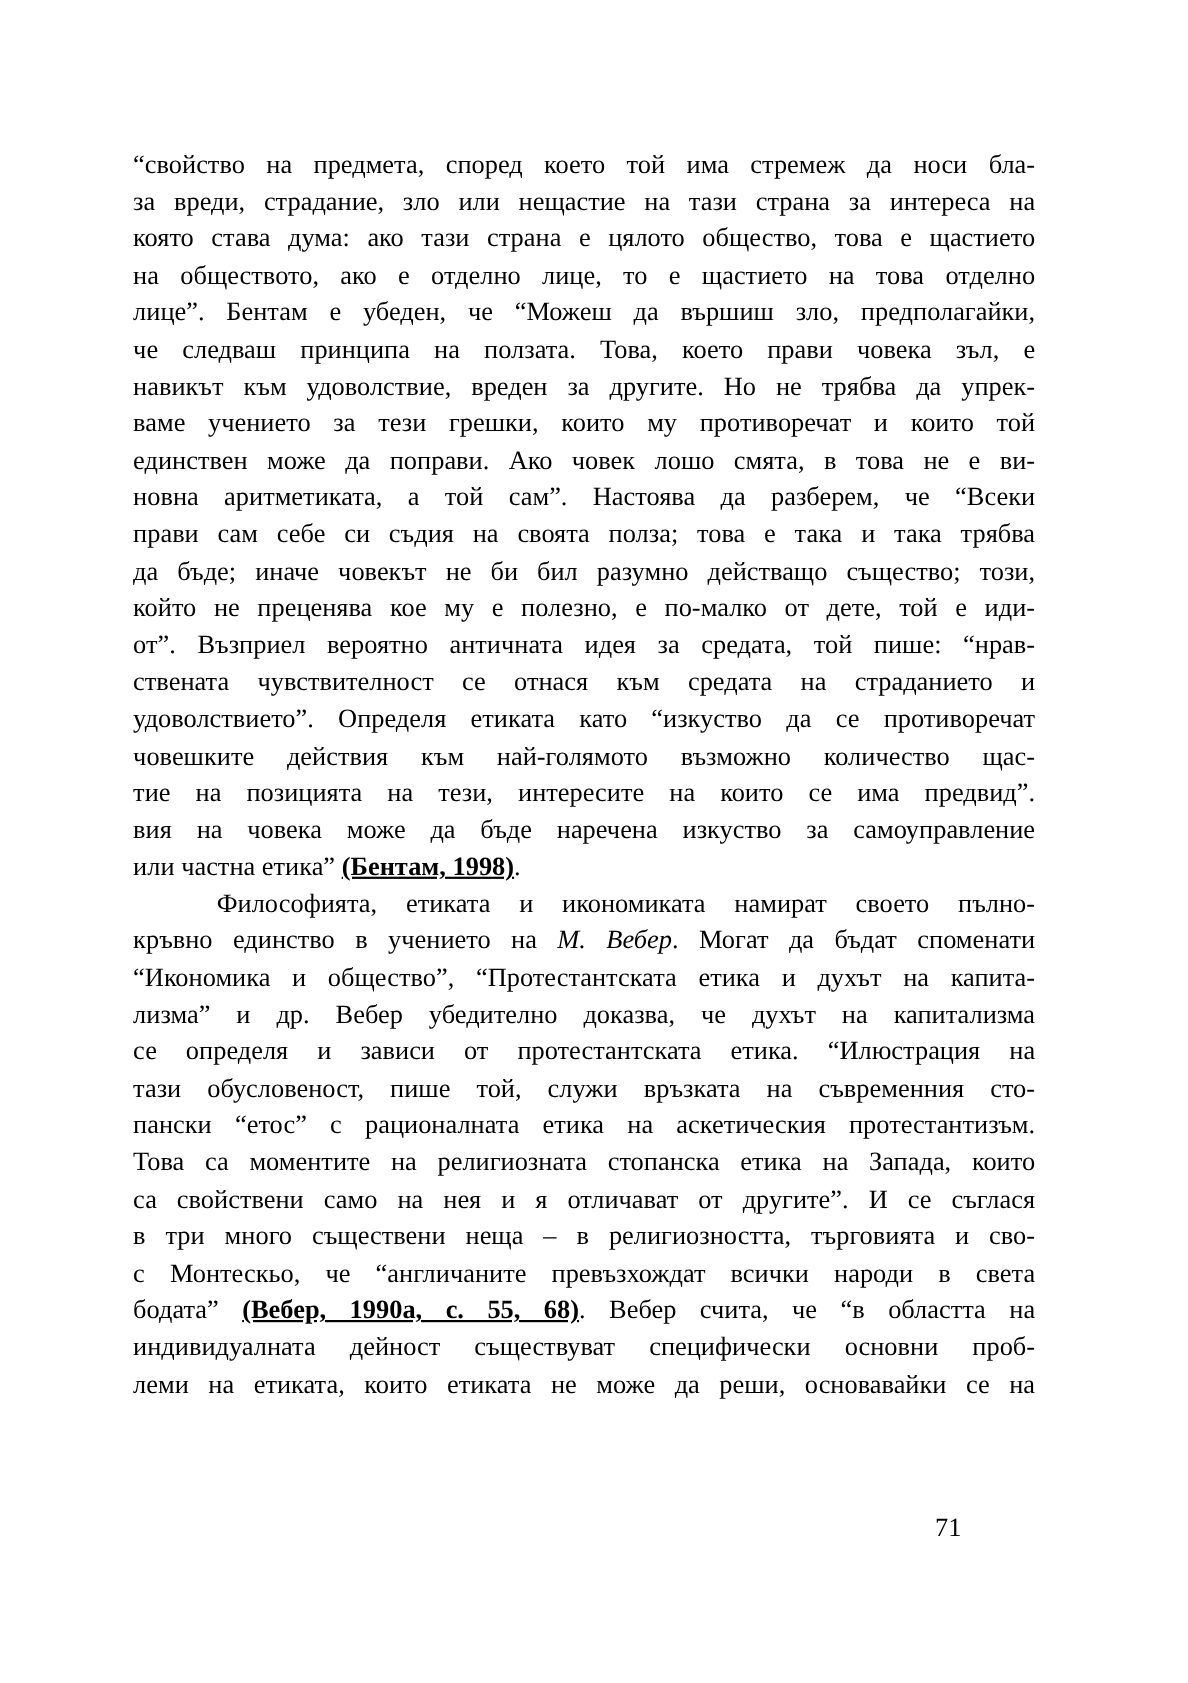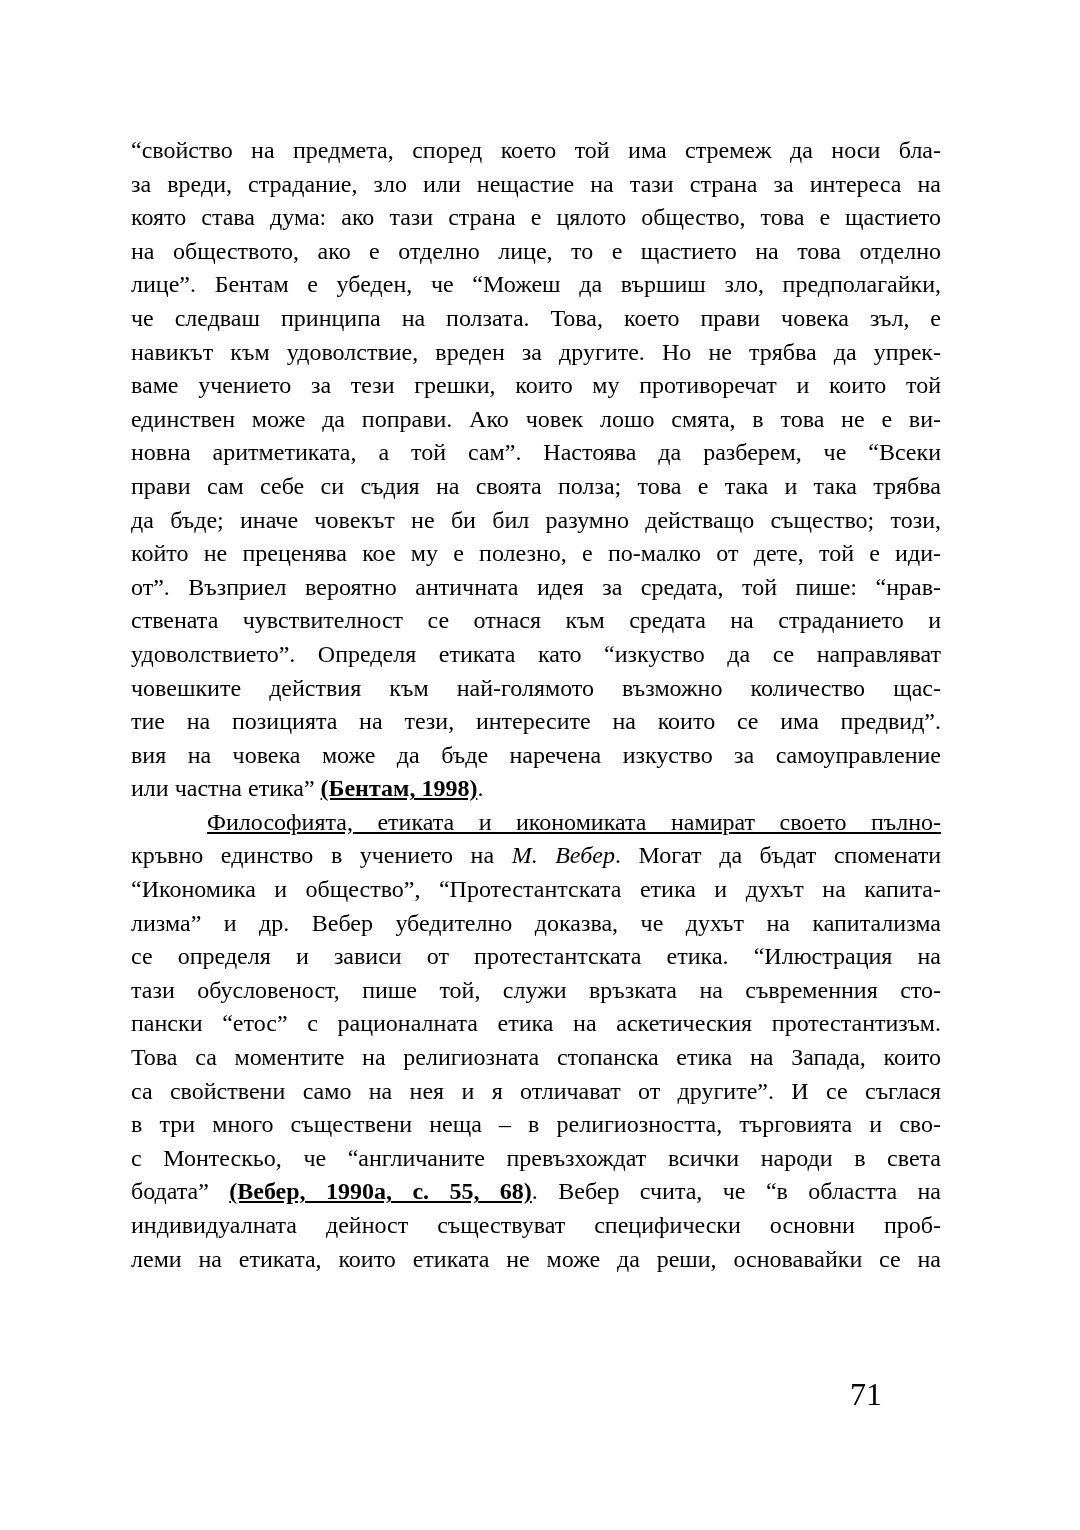--- a/index.html
+++ b/index.html
@@ -25,36 +25,34 @@
     left: 121px;
     top: 134px;
     width: 820px;
     font-size: 24px;
     line-height: 33.6px;
   }
   .line {
     text-align: justify;
     text-align-last: justify;
     white-space: normal;
-    margin-left: 10px;
   }
   .line.para-end {
     text-align-last: left;
   }
   .line.indent {
     text-indent: 76px;
-    text-decoration: underline;
   }
   .line b { font-weight: bold; text-decoration: underline; }
   .line i { font-style: italic; }
   .page-number {
     position: absolute;
     left: 850px;
     top: 1376px;
-    font-size: 32px;
+    font-size: 24px;
   }
 </style>
 </head>
 <body>
 
 <div class="page">
   <div class="text-block">
       <div class="line"><span>“свойство на предмета, според което той има стремеж да носи бла-</span></div>
       <div class="line"><span>за вреди, страдание, зло или нещастие на тази страна за интереса на</span></div>
       <div class="line"><span>която става дума: ако тази страна е цялото общество, това е щастието</span></div>
@@ -63,21 +61,21 @@
       <div class="line"><span>че следваш принципа на ползата. Това, което прави човека зъл, е</span></div>
       <div class="line"><span>навикът към удоволствие, вреден за другите. Но не трябва да упрек-</span></div>
       <div class="line"><span>ваме учението за тези грешки, които му противоречат и които той</span></div>
       <div class="line"><span>единствен може да поправи. Ако човек лошо смята, в това не е ви-</span></div>
       <div class="line"><span>новна аритметиката, а той сам”. Настоява да разберем, че “Всеки</span></div>
       <div class="line"><span>прави сам себе си съдия на своята полза; това е така и така трябва</span></div>
       <div class="line"><span>да бъде; иначе човекът не би бил разумно действащо същество; този,</span></div>
       <div class="line"><span>който не преценява кое му е полезно, е по-малко от дете, той е иди-</span></div>
       <div class="line"><span>от”. Възприел вероятно античната идея за средата, той пише: “нрав-</span></div>
       <div class="line"><span>ствената чувствителност се отнася към средата на страданието и</span></div>
-      <div class="line"><span>удоволствието”. Определя етиката като “изкуство да се направляват</span></div>
+      <div class="line"><span>удоволствието”. Определя етиката като “изкуство да се противоречат</span></div>
       <div class="line"><span>човешките действия към най-голямото възможно количество щас-</span></div>
       <div class="line"><span>тие на позицията на тези, интересите на които се има предвид”.</span></div>
       <div class="line"><span>вия на човека може да бъде наречена изкуство за самоуправление</span></div>
       <div class="line para-end"><span>или частна етика” </span><b>(Бентам, 1998)</b><span>.</span></div>
       <div class="line indent"><span>Философията, етиката и икономиката намират своето пълно-</span></div>
       <div class="line"><span>кръвно единство в учението на </span><i>М. Вебер</i><span>. Могат да бъдат споменати</span></div>
       <div class="line"><span>“Икономика и общество”, “Протестантската етика и духът на капита-</span></div>
       <div class="line"><span>лизма” и др. Вебер убедително доказва, че духът на капитализма</span></div>
       <div class="line"><span>се определя и зависи от протестантската етика. “Илюстрация на</span></div>
       <div class="line"><span>тази обусловеност, пише той, служи връзката на съвременния сто-</span></div>

